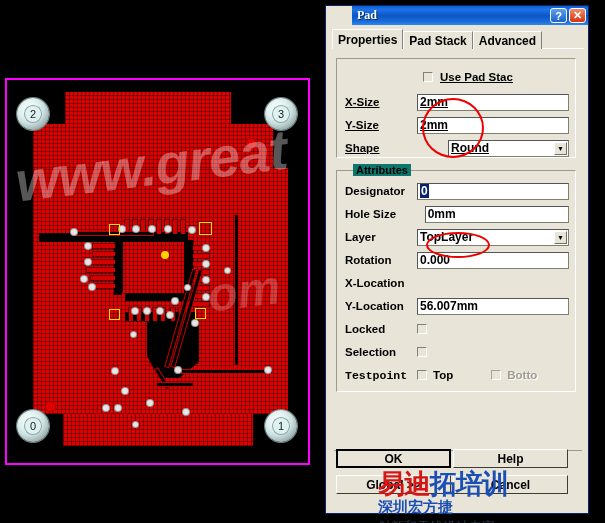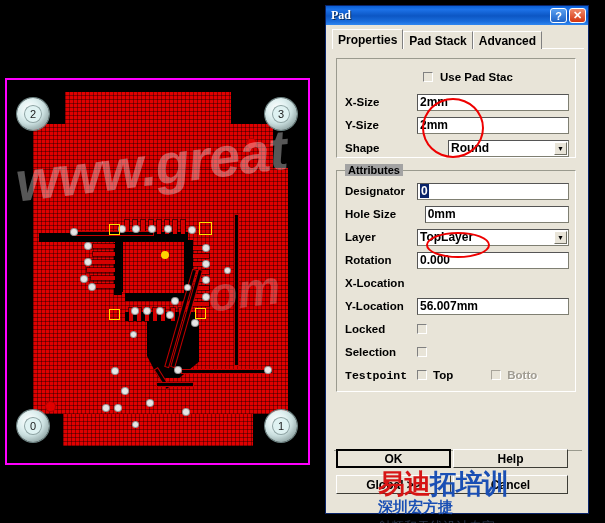--- a/index.html
+++ b/index.html
@@ -29,21 +29,21 @@
   .blackfill{position:absolute;background:#000;}
   .yellowmark{position:absolute;border:1px solid #ffe000;background:transparent;}
   .yellowdot{position:absolute;background:#ffd400;border-radius:50%;}
   #pcb-watermark{position:absolute;left:12px;top:150px;width:360px;
      font:italic 700 56px "Liberation Sans",sans-serif;
      color:rgba(255,255,255,.34);white-space:nowrap;letter-spacing:-1px;
      transform:rotate(-7deg);transform-origin:0 0;pointer-events:none;}
 
   
   #pad-dialog{position:absolute;left:325px;top:5px;width:264px;height:509px;
-     background:#e8e4d8;border:1px solid #0a246a;box-sizing:border-box;}
+     background:#e8e4d8;border:1px solid #0a246a;box-sizing:border-box;padding-left:26px;}
   #dlg-titlebar{height:19px;
      background:linear-gradient(180deg,#0a5fd4 0%,#1d72e8 18%,#0c56c4 52%,#1a6ddc 82%,#2f86f0 100%);
      display:flex;align-items:center;padding:0 2px 0 5px;}
   #dlg-title{flex:1;color:#fff;font:bold 12px "Liberation Serif",serif;
      text-shadow:1px 1px 0 rgba(0,0,0,.55);}
   .tbtn{width:17px;height:15px;margin-left:2px;border:1px solid #fff;border-radius:3px;
      font:bold 11px "Liberation Sans",sans-serif;color:#fff;
      display:flex;align-items:center;justify-content:center;box-sizing:border-box;}
   #btn-help-title{background:linear-gradient(180deg,#5aa0f0,#1f63c8);}
   #btn-close-title{background:linear-gradient(180deg,#f08a6a,#d4340f);}
@@ -54,21 +54,21 @@
   #tabstrip{display:flex;align-items:flex-end;height:20px;}
   .tab{height:18px;padding:0 5px;border:1px solid #fff;border-right-color:#808080;
        border-bottom:none;background:#e8e4d8;color:#000;
        font:bold 12px "Liberation Sans",sans-serif;display:flex;align-items:center;box-sizing:border-box;}
   .tab.active{font-weight:bold;height:20px;background:#e8e4d8;}
   #tabline{height:1px;background:#fff;margin-top:-1px;}
 
   
   .groupbox{position:relative;border:1px solid #fff;border-top-color:#9a9a8e;
      border-left-color:#9a9a8e;margin:7px 0 0 4px;padding:8px 6px 8px 8px;box-sizing:border-box;}
-  .grouplabel{position:absolute;top:-7px;left:8px;background:#a3a3a3;padding:0 3px;
+  .grouplabel{position:absolute;top:-7px;left:16px;background:#0f766e;padding:0 3px;
      font:bold 11px "Liberation Sans",sans-serif;color:#000;}
 
   .row{display:flex;align-items:center;height:20px;margin-bottom:3px;}
   .lbl{font:bold 11.5px "Liberation Sans",sans-serif;color:#000;white-space:nowrap;}
   .fld{background:#fff;border:1px solid #7f7f72;border-top-color:#555;border-left-color:#555;
      height:17px;font:bold 12px "Liberation Sans",sans-serif;color:#000;
      display:flex;align-items:center;padding:0 2px;box-sizing:border-box;}
   .selhl{background:#0a246a;color:#fff;padding:0 1px;}
   .combo{position:relative;padding-right:16px;}
   .combo .arrow{position:absolute;right:1px;top:1px;width:13px;height:13px;
@@ -240,21 +240,21 @@
 
   <div id="dlg-body">
 
     <div id="tabstrip">
       <div class="tab active">Properties</div>
       <div class="tab">Pad Stack</div>
       <div class="tab">Advanced</div>
     </div>
     <div id="tabline"></div>
 
-    <div class="groupbox" style="height:100px;margin-top:9px;width:240px;">
+    <div class="groupbox" style="height:100px;margin-top:9px;width:240px;text-decoration:underline;">
       <div class="row" style="justify-content:flex-start;padding-left:78px;margin-bottom:5px;">
         <span class="cbox"></span>
         <span class="lbl" style="margin-left:7px;">Use Pad Stac</span>
       </div>
       <div class="row">
         <span class="lbl" style="width:72px;">X-Size</span>
         <span class="fld" style="width:152px;">2mm</span>
       </div>
       <div class="row">
         <span class="lbl" style="width:72px;">Y-Size</span>

